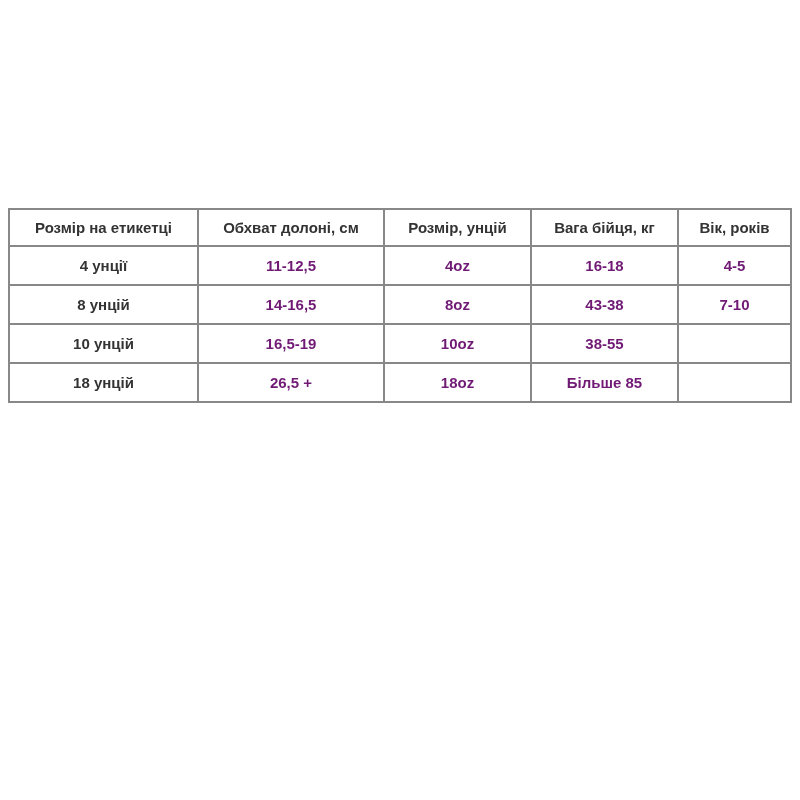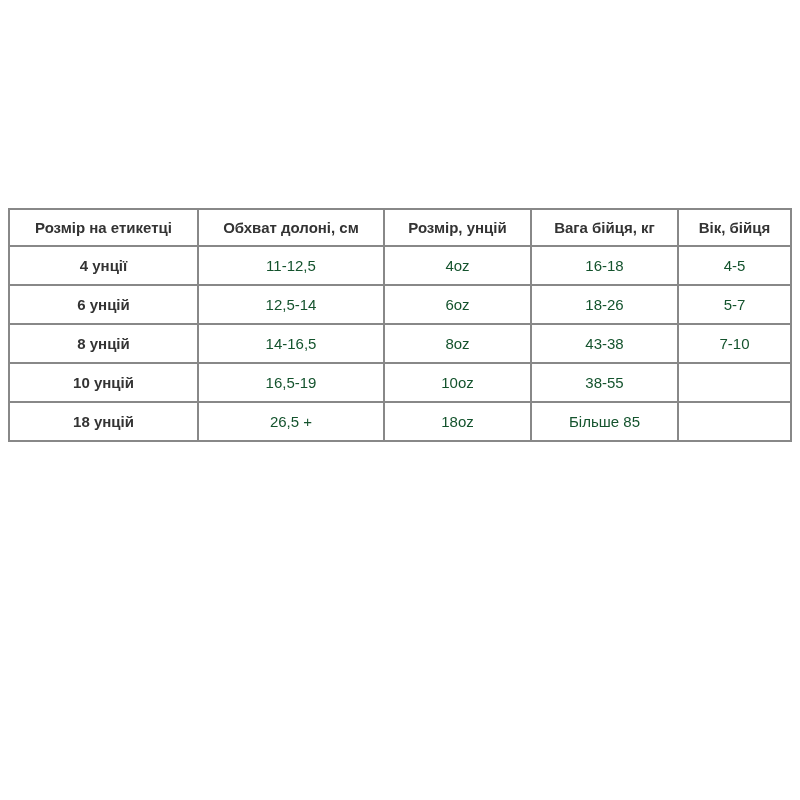--- a/index.html
+++ b/index.html
@@ -37,22 +37,22 @@
     height: 37px;
     overflow: hidden;
     white-space: nowrap;
   }
   table.size-table th {
     font-weight: bold;
     color: #333333;
     height: 35px;
   }
   table.size-table td {
-    color: #14532d;
-    font-weight: normal;
+    color: #701a75;
+    font-weight: bold;
   }
   table.size-table td.first-col {
     font-weight: bold;
     color: #333333;
   }
   col.c0 { width: 189px; }
   col.c1 { width: 186px; }
   col.c2 { width: 147px; }
   col.c3 { width: 147px; }
   col.c4 { width: 113px; }
@@ -68,37 +68,30 @@
         <col class="c2">
         <col class="c3">
         <col class="c4">
     </colgroup>
     <thead>
       <tr>
           <th>Розмір на етикетці</th>
           <th>Обхват долоні, см</th>
           <th>Розмір, унцій</th>
           <th>Вага бійця, кг</th>
-          <th>Вік, бійця</th>
+          <th>Вік, років</th>
         </tr>
     </thead>
     <tbody>
         <tr>
           <td class="first-col">4 унції</td>
           <td>11-12,5</td>
           <td>4oz</td>
           <td>16-18</td>
           <td>4-5</td>
-        </tr>
-        <tr>
-          <td class="first-col">6 унцій</td>
-          <td>12,5-14</td>
-          <td>6oz</td>
-          <td>18-26</td>
-          <td>5-7</td>
         </tr>
         <tr>
           <td class="first-col">8 унцій</td>
           <td>14-16,5</td>
           <td>8oz</td>
           <td>43-38</td>
           <td>7-10</td>
         </tr>
         <tr>
           <td class="first-col">10 унцій</td>

